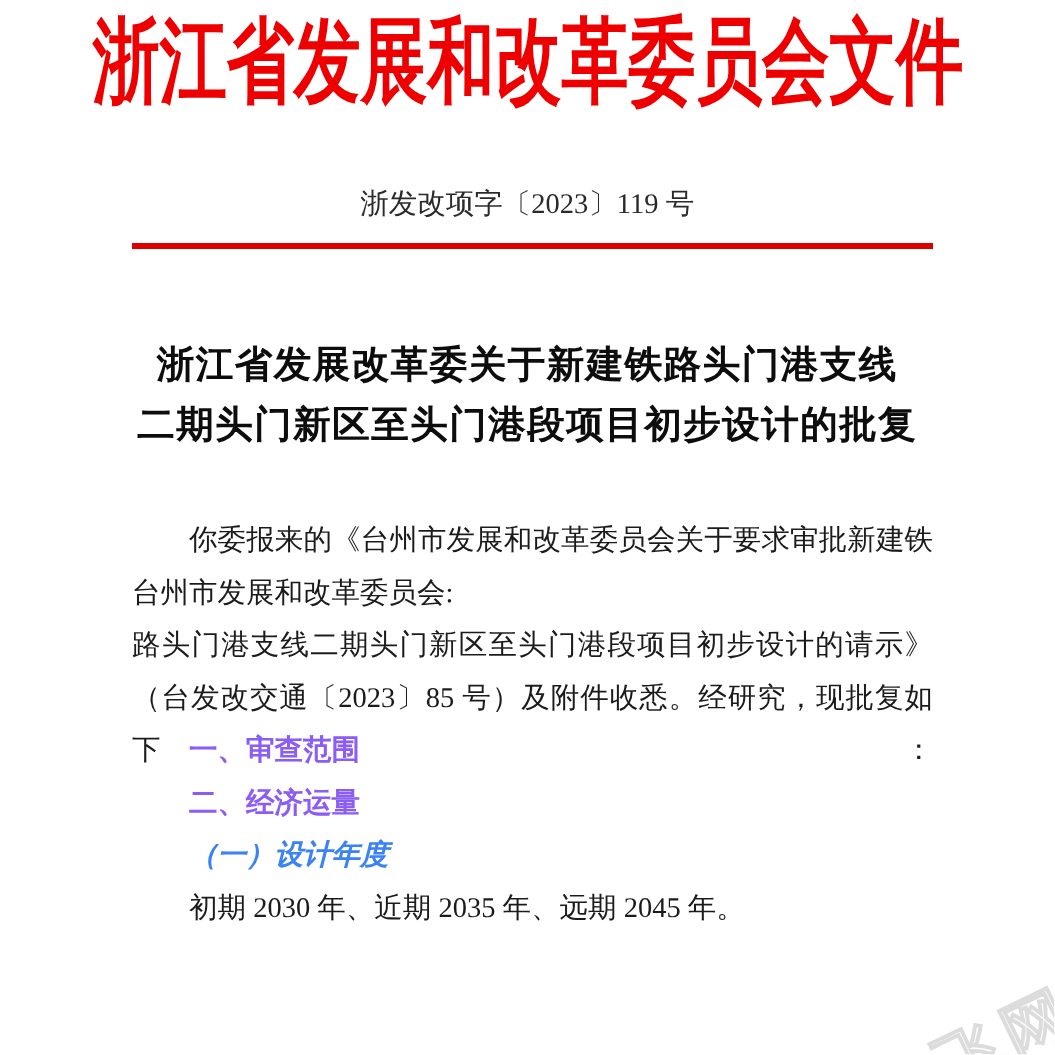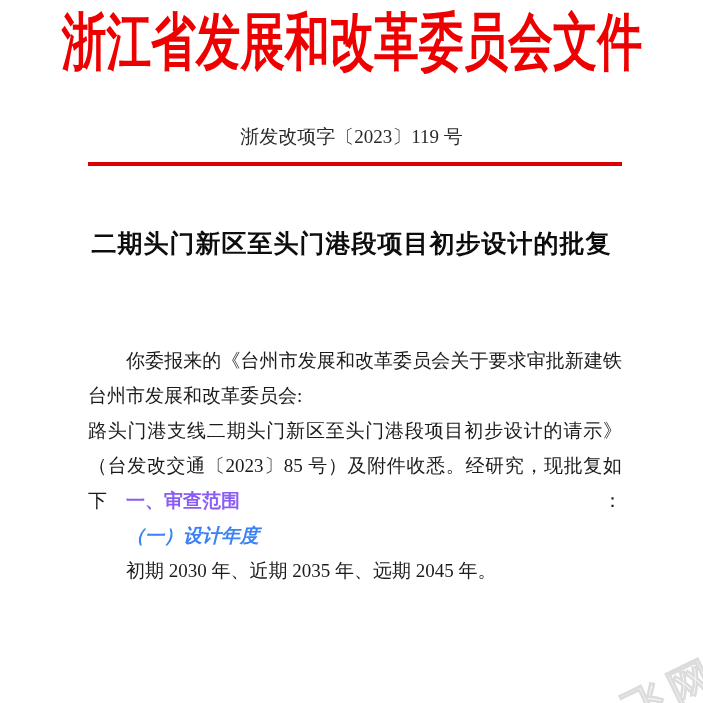--- a/index.html
+++ b/index.html
@@ -112,37 +112,39 @@
 
   <div class="letterhead">
     <div class="head-text">浙江省发展和改革委员会文件</div>
   </div>
 
   <div class="doc-number">浙发改项字〔2023〕119 号</div>
 
   <div class="red-rule"></div>
 
   <div class="doc-title">
+    <div>浙江省发展改革委关于新建铁路头门港支线</div>
     <div>二期头门新区至头门港段项目初步设计的批复</div>
   </div>
 
   <div class="body-block">
 
     <div class="line just indent">你委报来的《台州市发展和改革委员会关于要求审批新建铁</div>
 
     <div class="line">台州市发展和改革委员会:</div>
 
     <div class="line just">路头门港支线二期头门新区至头门港段项目初步设计的请示》</div>
 
     <div class="line just">（台发改交通〔2023〕85 号）及附件收悉。经研究，现批复如下：</div>
 
     <div class="line indent hei">一、审查范围</div>
 
 
 
+    <div class="line indent hei">二、经济运量</div>
 
     <div class="line indent kai">（一）设计年度</div>
 
     <div class="line indent">初期 2030 年、近期 2035 年、远期 2045 年。</div>
 
   </div>
 
   <div class="watermark">飞网</div>
 
 </div>

